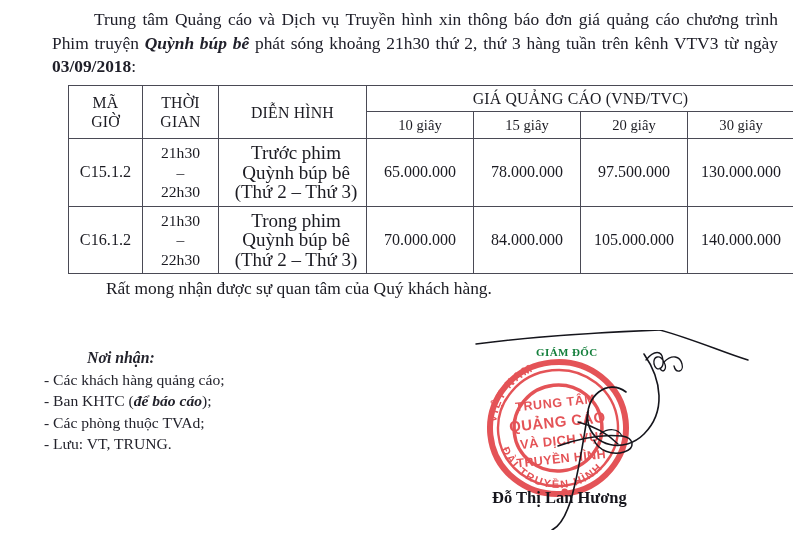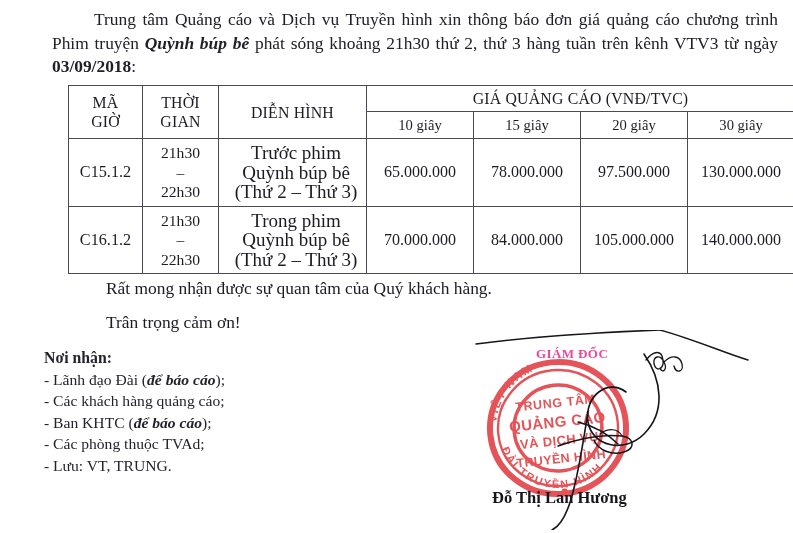--- a/index.html
+++ b/index.html
@@ -111,44 +111,46 @@
   #recipients {
     position: absolute;
     left: 44px;
     top: 347px;
     font-size: 15.6px;
     line-height: 21.5px;
     color: #23232c;
   }
   #recipients .rec-title {
     font-weight: bold;
+    font-style: italic;
     font-size: 15.8px;
+    margin-left: 43px;
   }
   #recipients .it {
     font-style: italic;
     font-weight: bold;
   }
 
   
   #sign-block {
     position: absolute;
     left: 448px;
     top: 330px;
     width: 330px;
     height: 200px;
   }
   #sign-title {
     position: absolute;
     left: 88px;
     top: 16px;
-    font-size: 13px;
+    font-size: 11px;
     font-weight: bold;
     letter-spacing: .4px;
     z-index: 5;
-    color: #ec4899;
+    color: #15803d;
   }
   #sign-name {
     position: absolute;
     left: 44px;
     top: 158px;
     font-size: 16.5px;
     font-weight: bold;
     z-index: 5;
     color: #15151c;
   }
@@ -239,26 +241,24 @@
       <td class="cell-price">84.000.000</td>
       <td class="cell-price">105.000.000</td>
       <td class="cell-price">140.000.000</td>
     </tr>
   </tbody>
 </table>
 
 <div id="closing">
   <div>Rất mong nhận được sự quan tâm của Quý khách hàng.</div>
   <div style="height:8px"></div>
-  <div>Trân trọng cảm ơn!</div>
 </div>
 
 <div id="recipients">
   <div class="rec-title">Nơi nhận:</div>
-  <div><span>- Lãnh đạo Đài (</span><span class="it">để báo cáo</span><span>);</span></div>
   <div><span>- Các khách hàng quảng cáo;</span></div>
   <div><span>- Ban KHTC (</span><span class="it">để báo cáo</span><span>);</span></div>
   <div><span>- Các phòng thuộc TVAd;</span></div>
   <div><span>- Lưu: VT, TRUNG.</span></div>
 </div>
 
 <div id="sign-block">
 
   <div id="sign-title">GIÁM ĐỐC</div>
 

